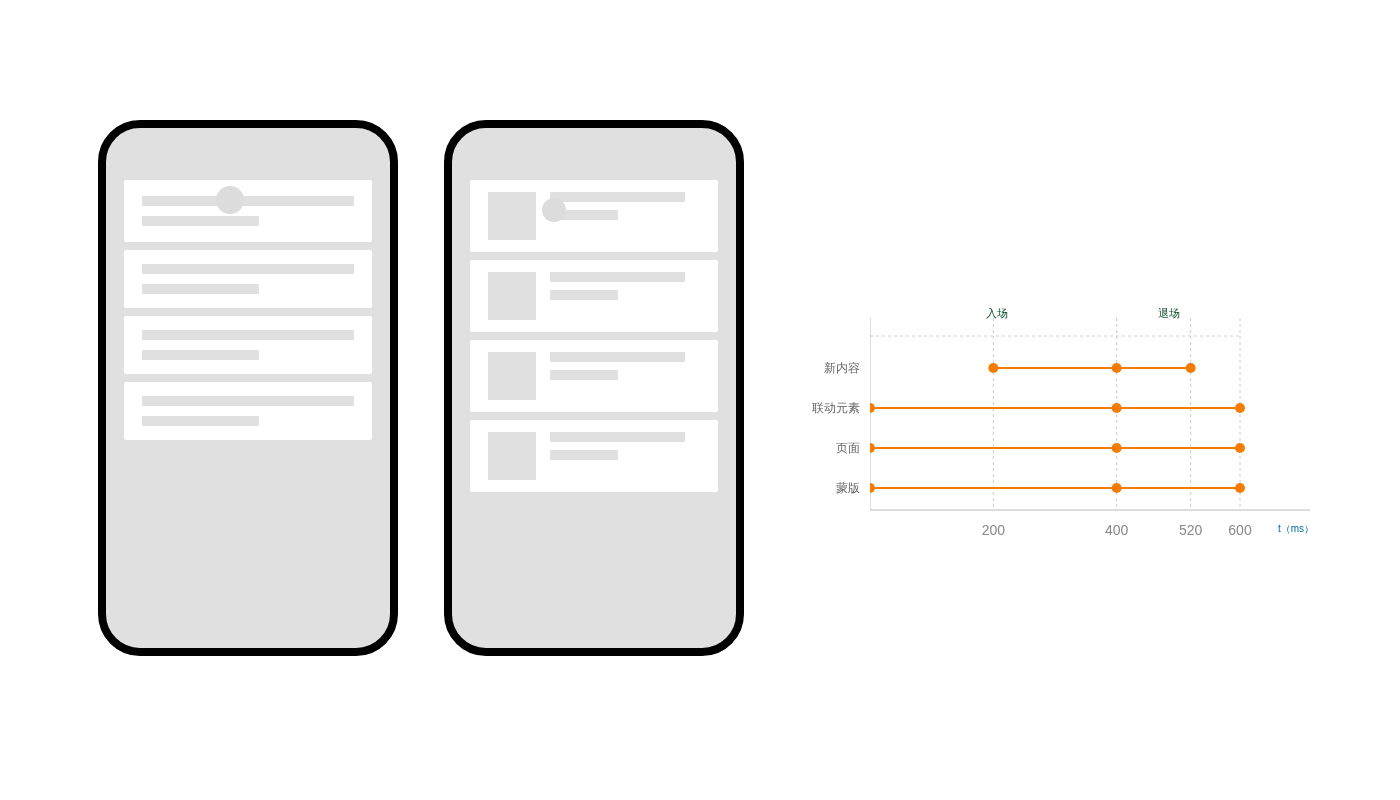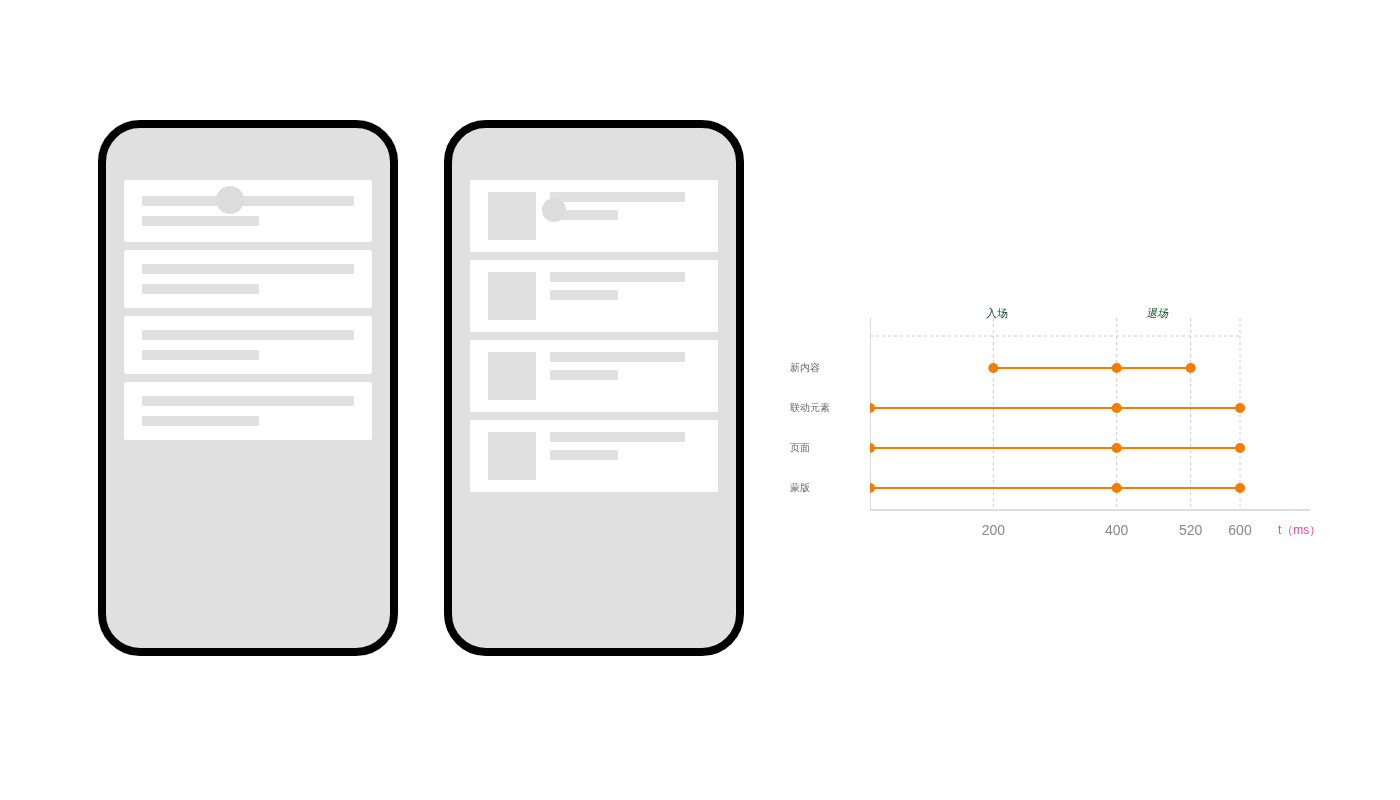--- a/index.html
+++ b/index.html
@@ -62,37 +62,38 @@
   .chart-title {
     position: absolute;
     top: 6px;
     color: #14532d;
     font-size: 11px;
   }
   .row-label {
     position: absolute;
     left: -80px;
     width: 70px;
-    font-size: 10px;
+    text-align: right;
+    font-size: 12px;
     color: #666;
     transform: translateY(-50%);
   }
   .x-tick {
     position: absolute;
     top: 222px;
     font-size: 14px;
     color: #888;
     transform: translateX(-50%);
   }
   .x-axis-label {
     position: absolute;
     top: 222px;
     left: 408px;
-    font-size: 12px;
-    color: #ec4899;
+    font-size: 10px;
+    color: #0369a1;
     white-space: nowrap;
   }
 </style>
 </head>
 <body>
 
 <div class="phone left">
   <div class="phone-inner">
     <div class="card" style="padding-top:16px;padding-bottom:16px;">
       <div class="circle" style="left:92px; top:6px;"></div>
@@ -172,15 +173,15 @@
       <circle cx="246.66666666666666" cy="148" r="5" fill="#f57c00"></circle>
       <line x1="246.66666666666666" y1="148" x2="370" y2="148" stroke="#f57c00" stroke-width="2"></line>
       <circle cx="370" cy="148" r="5" fill="#f57c00"></circle>
       <line x1="0" y1="188" x2="246.66666666666666" y2="188" stroke="#f57c00" stroke-width="2"></line>
       <circle cx="0" cy="188" r="5" fill="#f57c00"></circle>
       <circle cx="246.66666666666666" cy="188" r="5" fill="#f57c00"></circle>
       <line x1="246.66666666666666" y1="188" x2="370" y2="188" stroke="#f57c00" stroke-width="2"></line>
       <circle cx="370" cy="188" r="5" fill="#f57c00"></circle>
     </svg>
   <span class="chart-title" style="left:116px;">入场</span>
-  <span class="chart-title" style="left:276px;font-style:italic;">退场</span>
+  <span class="chart-title" style="left:288px;">退场</span>
   <span class="x-axis-label">t（ms）</span>
 <span class="row-label" style="top: 68px;">新内容</span><span class="row-label" style="top: 108px;">联动元素</span><span class="row-label" style="top: 148px;">页面</span><span class="row-label" style="top: 188px;">蒙版</span><span class="x-tick" style="left: 123.333px;">200</span><span class="x-tick" style="left: 246.667px;">400</span><span class="x-tick" style="left: 320.667px;">520</span><span class="x-tick" style="left: 370px;">600</span></div>
 
 </body></html>

